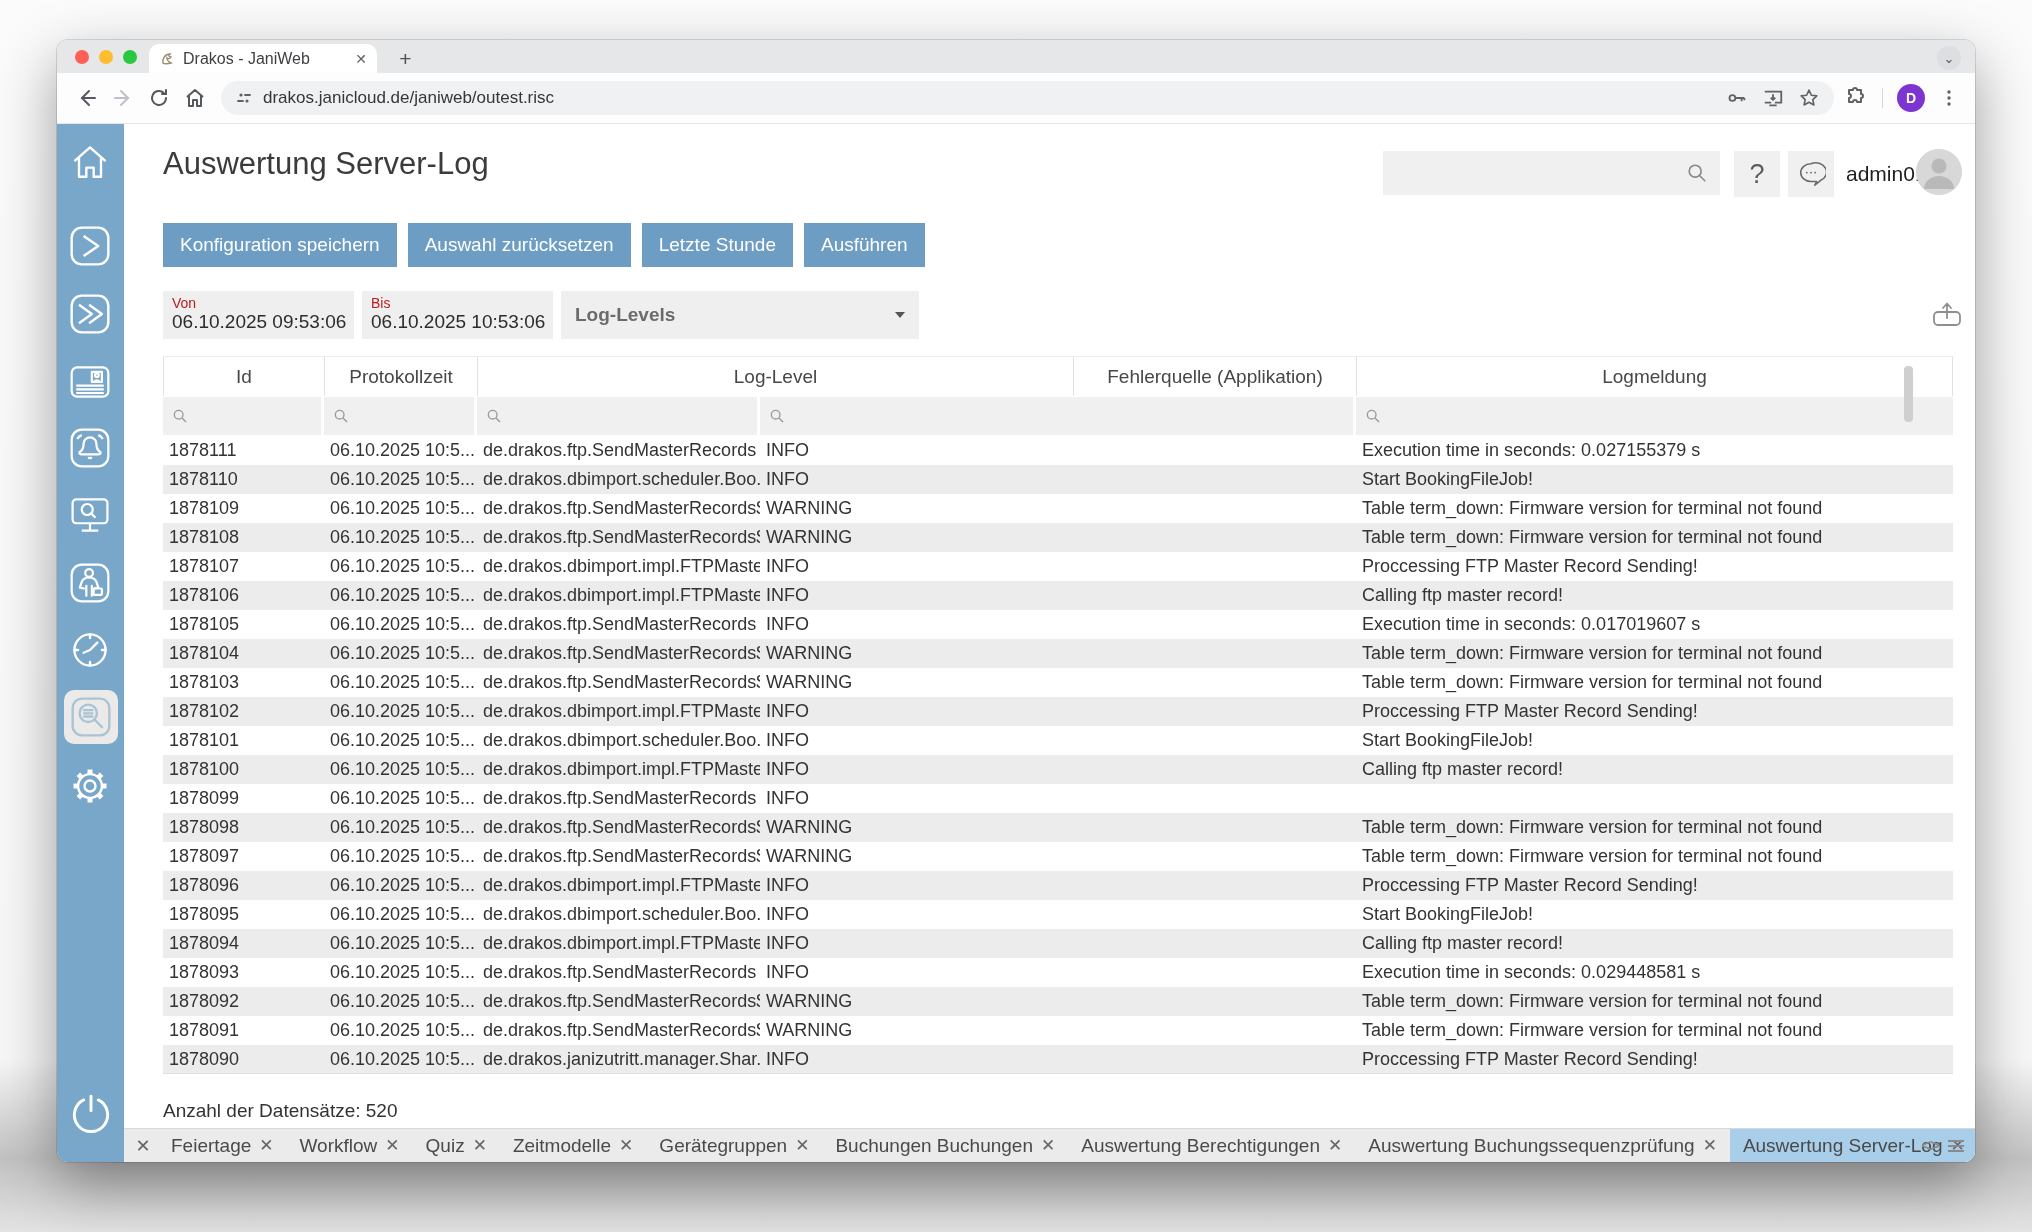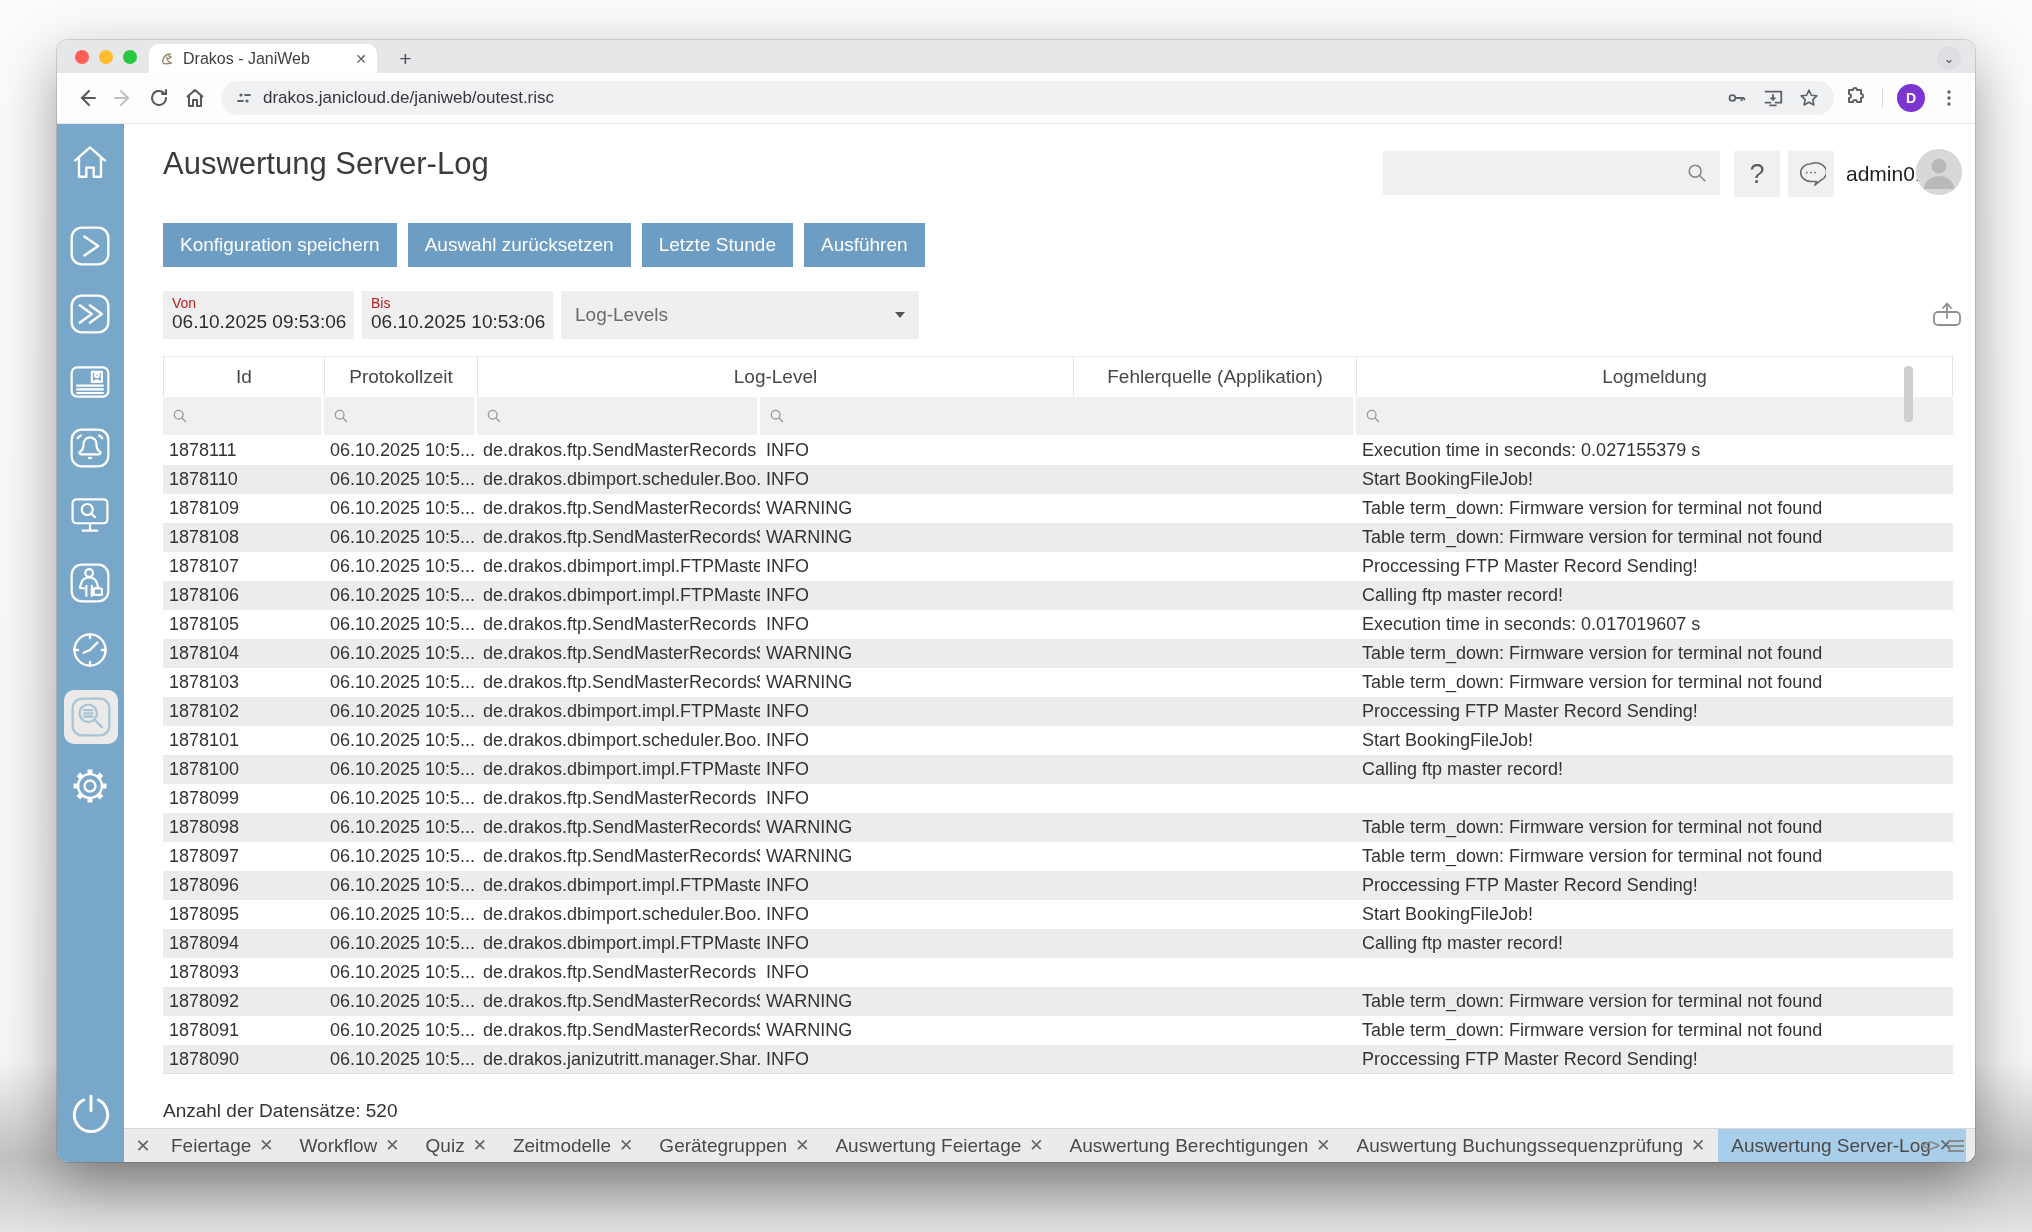--- a/index.html
+++ b/index.html
@@ -73,21 +73,21 @@
   .btn-row { position:absolute; left:39px; top:99px; display:flex; gap:11px; }
   .btn { height:44px; padding:0 17px; background:#6d9dc3; color:#fff; border:none;
     font-size:19px; font-family:inherit; display:flex; align-items:center; }
 
   .field { position:absolute; top:167px; height:48px; background:#efefef; padding:5px 9px 4px 9px; }
   .field .flabel { font-size:14px; color:#b91c1c; line-height:15px; }
   .field .frow { display:flex; align-items:center; gap:8px; }
   .field .fvalue { font-size:19px; color:#2d2d2d; white-space:nowrap; }
   .f-von { left:39px; width:191px; }
   .f-bis { left:238px; width:191px; }
-  .f-select { left:437px; width:358px; height:48px; display:flex; align-items:center; padding:0 14px; }
+  .f-select { left:437px; width:358px; height:48px; display:flex; align-items:center; padding:0 14px;font-weight:bold; }
   .f-select .slabel { font-size:19px; color:#6b6b6b; flex:1; }
   .caret { width:0; height:0; border-left:5px solid transparent; border-right:5px solid transparent;
     border-top:6px solid #555; }
 
   .export-btn { position:absolute; left:1806px; top:176px; }
 
   
   .grid { position:absolute; left:39px; top:232px; width:1790px; }
   .thead { display:flex; height:40px; border-top:1px solid #ececec; }
   .thead .hcell { font-size:19px; color:#474747; display:flex; align-items:center; justify-content:center;
@@ -544,20 +544,21 @@
               <div class="tcell c1">06.10.2025 10:5...</div>
               <div class="tcell c2">de.drakos.dbimport.impl.FTPMaste...</div>
               <div class="tcell c3">INFO</div>
               <div class="tcell c4">Calling ftp master record!</div>
             </div>
             <div class="trow">
               <div class="tcell c0">1878093</div>
               <div class="tcell c1">06.10.2025 10:5...</div>
               <div class="tcell c2">de.drakos.ftp.SendMasterRecords ...</div>
               <div class="tcell c3">INFO</div>
+              <div class="tcell c4">Execution time in seconds: 0.029448581 s</div>
             </div>
             <div class="trow">
               <div class="tcell c0">1878092</div>
               <div class="tcell c1">06.10.2025 10:5...</div>
               <div class="tcell c2">de.drakos.ftp.SendMasterRecords$...</div>
               <div class="tcell c3">WARNING</div>
               <div class="tcell c4">Table term_down: Firmware version for terminal not found</div>
             </div>
             <div class="trow">
               <div class="tcell c0">1878091</div>
@@ -599,21 +600,21 @@
             </div>
             <div class="btab">
               <span>Zeitmodelle</span>
               <span class="tabx">✕</span>
             </div>
             <div class="btab">
               <span>Gerätegruppen</span>
               <span class="tabx">✕</span>
             </div>
             <div class="btab">
-              <span>Auswertung Feiertage</span>
+              <span>Buchungen Buchungen</span>
               <span class="tabx">✕</span>
             </div>
             <div class="btab">
               <span>Auswertung Berechtigungen</span>
               <span class="tabx">✕</span>
             </div>
             <div class="btab">
               <span>Auswertung Buchungssequenzprüfung</span>
               <span class="tabx">✕</span>
             </div>

